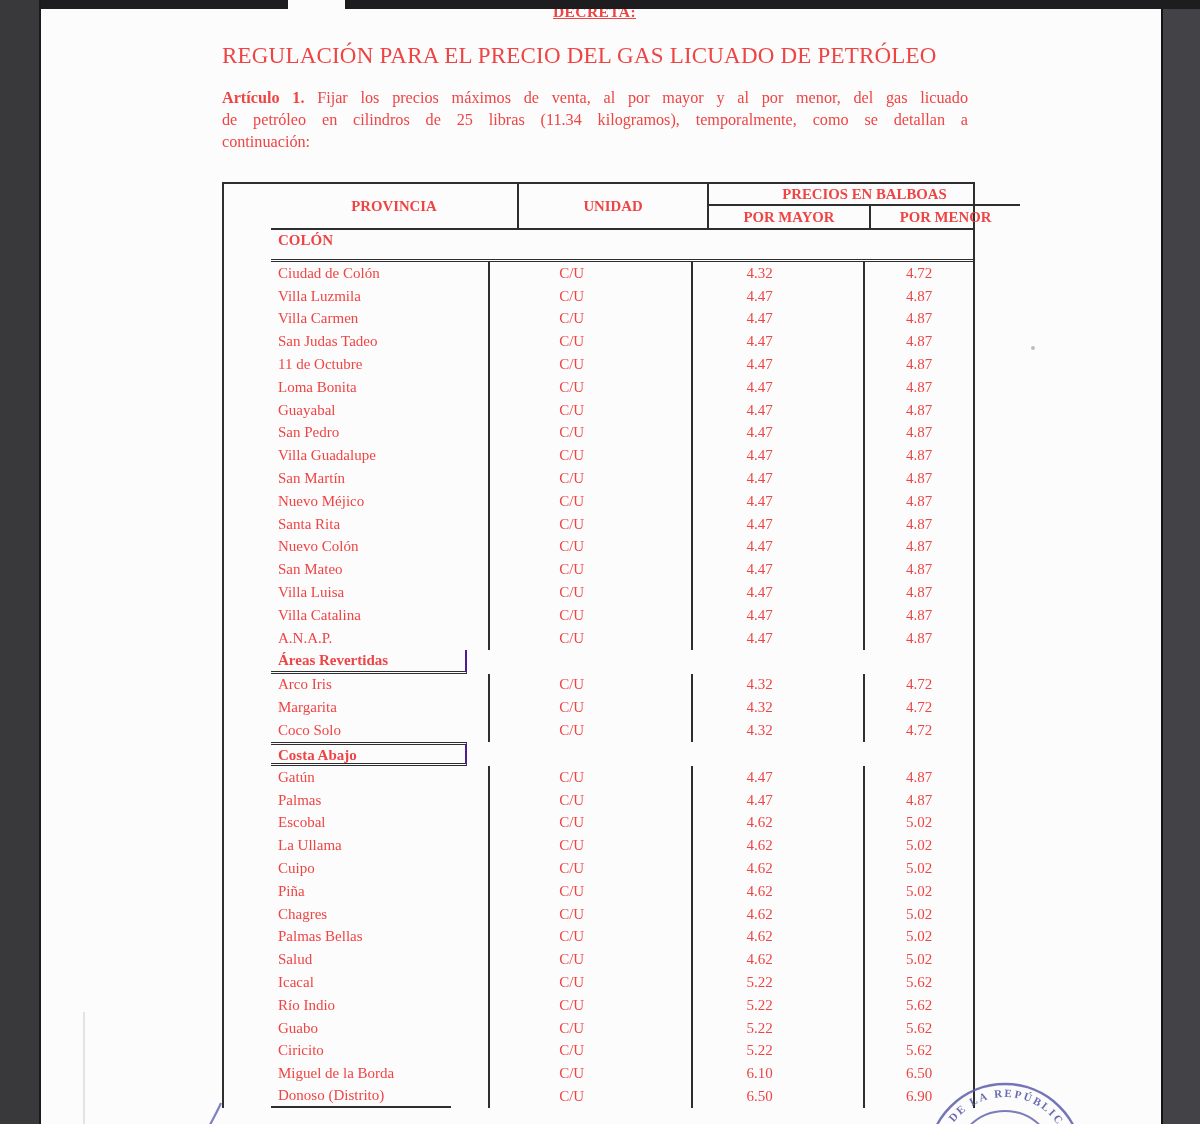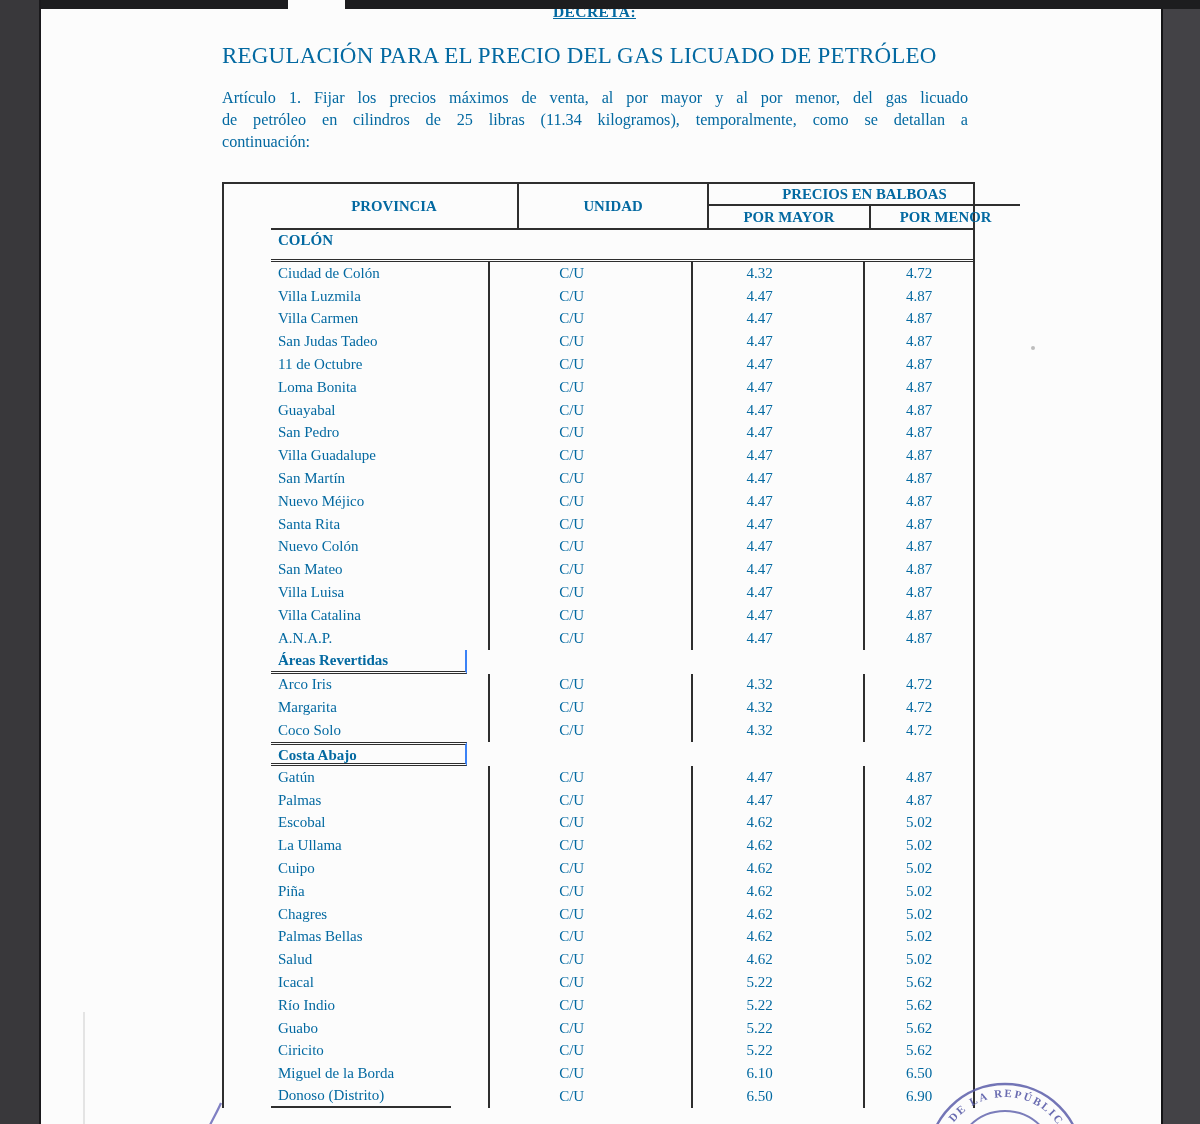--- a/index.html
+++ b/index.html
@@ -9,50 +9,50 @@
   }
   .screen { position:relative; width:1200px; height:1124px; }
 
   
   .left-border  { position:absolute; left:0; top:0; width:41px; height:1124px; background:#39383b; border-right:2px solid #1a191c; z-index:6; box-sizing:border-box; }
   .right-border { position:absolute; left:1161px; top:0; width:39px; height:1124px; background:#434246; border-left:2px solid #141416; z-index:6; box-sizing:border-box; }
   .top-bar      { position:absolute; left:41px; top:0; width:1159px; height:9px; background:#1d1d1f; z-index:7; }
   .top-bar-notch{ position:absolute; left:288px; top:0; width:57px; height:9px; background:#fcfcfc; z-index:8; }
 
   
-  .doc { position:absolute; left:0; top:0; width:1200px; height:1124px; filter:blur(0.4px); color:#0369a1; z-index:1; }
+  .doc { position:absolute; left:0; top:0; width:1200px; height:1124px; filter:blur(0.4px); color:#ef4444; z-index:1; }
 
   .decreta {
     position:absolute; left:222px; top:2px; width:745px; text-align:center;
     font-weight:bold; font-size:15.5px; line-height:19px; text-decoration:underline; letter-spacing:0.4px;
   }
   .title {
     position:absolute; left:222px; top:43px; width:745px; text-align:left;
     font-weight:normal; font-size:23px; letter-spacing:0.2px; white-space:nowrap;
   }
   .article { position:absolute; left:222px; top:88px; width:746px; font-size:16.2px; line-height:21.8px; }
   .article .jline { text-align:justify; text-align-last:justify; }
-  .article .b { font-weight:normal; }
+  .article .b { font-weight:bold; }
 
   
   .ptable {
     position:absolute; left:222px; top:182px; width:753px; box-sizing:border-box;
     border:2px solid #2e2e2e; border-bottom:none; font-size:15px;padding-left:47px;
   }
   .thead { display:grid; grid-template-columns:246px 190px 162px 151px; grid-template-rows:22px 22px; border-bottom:2px solid #2e2e2e; font-weight:bold; }
   .thead > div { display:flex; align-items:center; justify-content:center; box-sizing:border-box; font-size:14.8px; }
   .h-prov  { grid-area:1/1/3/2; }
   .h-unid  { grid-area:1/2/3/3; border-left:2px solid #2e2e2e; }
   .h-prec  { grid-area:1/3/2/5; border-left:2px solid #2e2e2e; border-bottom:2px solid #2e2e2e; }
   .h-mayor { grid-area:2/3/3/4; border-left:2px solid #2e2e2e; }
   .h-menor { grid-area:2/4/3/5; border-left:2px solid #2e2e2e; }
 
   .sec-full { height:32px; line-height:21px; padding-left:7px; font-weight:bold; border-bottom:3px double #2e2e2e; box-sizing:border-box; }
   .sec-sub  { height:24px; display:flex; }
-  .sec-sub .cell1 { width:196px; box-sizing:border-box; border-right:2px solid #3b82f6; border-bottom:3px double #2e2e2e; font-weight:bold; padding-left:7px; line-height:21px; }
+  .sec-sub .cell1 { width:196px; box-sizing:border-box; border-right:2px solid #4c1d95; border-bottom:3px double #2e2e2e; font-weight:bold; padding-left:7px; line-height:21px; }
   .sec-sub.with-top .cell1 { border-top:3px double #2e2e2e; }
 
   .drow { display:flex; height:22.8px;gap:37px; }
   .drow .c { box-sizing:border-box; height:100%; display:flex; align-items:center; }
   .c1 { width:246px; padding-left:7px; }
   .c2 { width:229px; justify-content:center; border-left:2px solid #2e2e2e; }
   .c3 { width:187px; justify-content:center; border-left:2px solid #2e2e2e; }
   .c4 { width:151px; justify-content:center; border-left:2px solid #2e2e2e; }
   .drow.last .c1 { border-bottom:2px solid #2e2e2e; }
 

